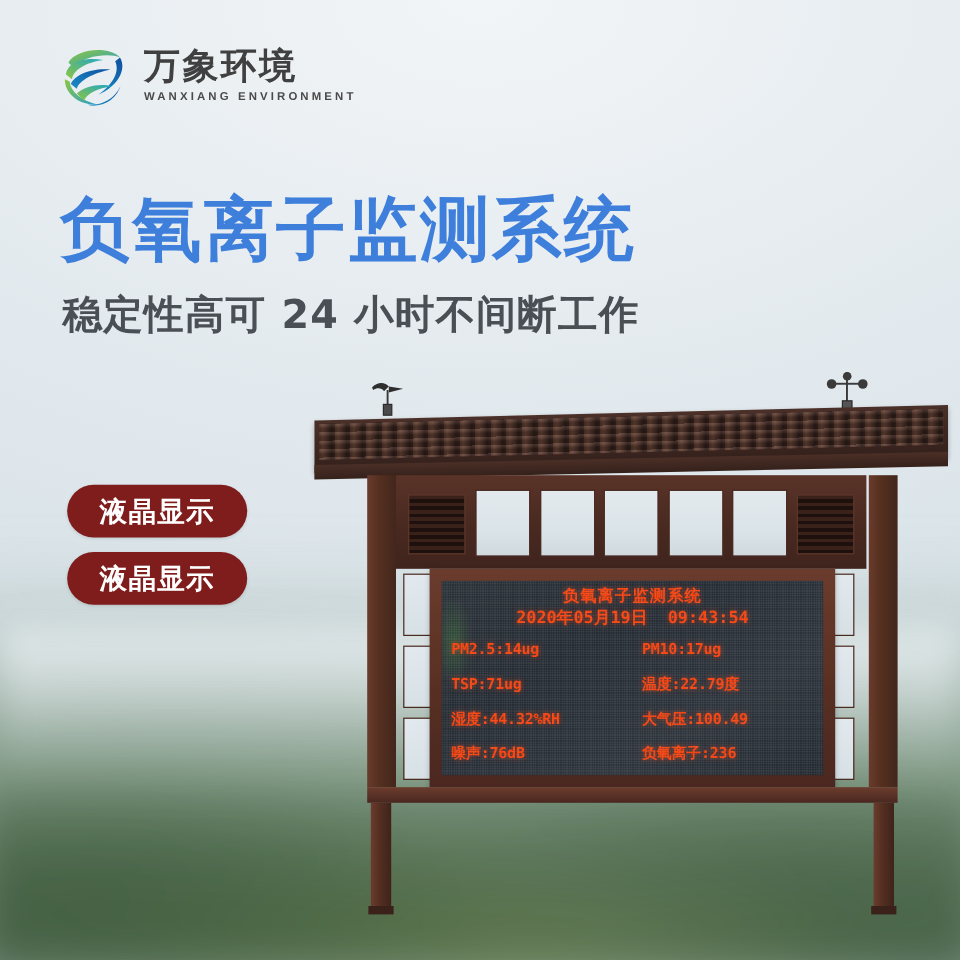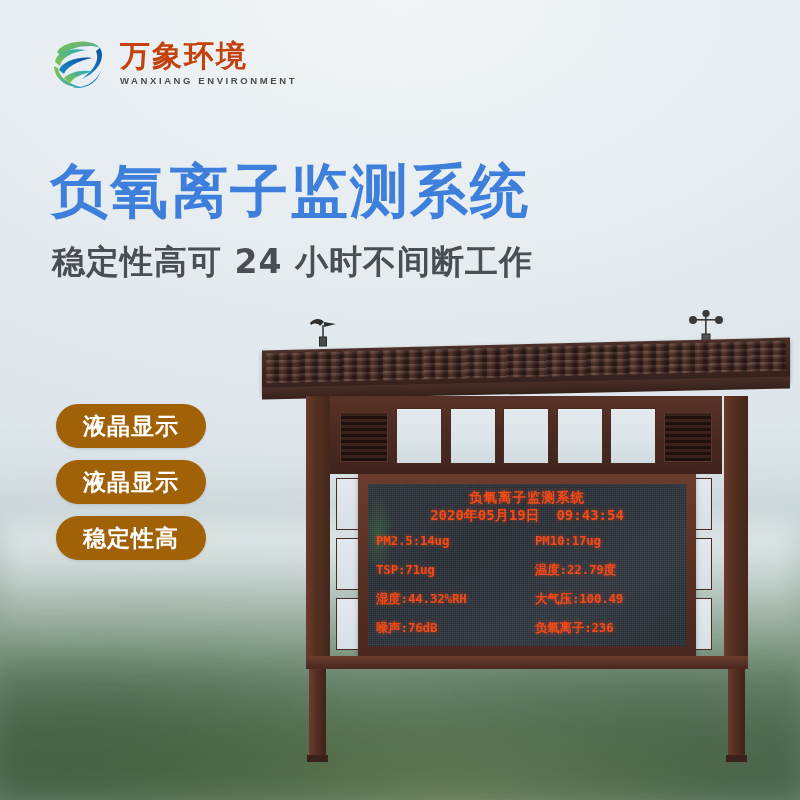--- a/index.html
+++ b/index.html
@@ -39,21 +39,21 @@
     background:linear-gradient(180deg, rgba(232,238,240,.85) 0%, rgba(232,238,240,.25) 60%, rgba(232,238,240,0) 100%);
     filter:blur(14px);
   }
 
   
   .logo-wrap{position:absolute;left:48px;top:32px;display:flex;align-items:center;gap:10px;}
   .logo-mark{width:62px;height:62px;flex:0 0 auto;}
   .logo-text{display:flex;flex-direction:column;justify-content:center;}
   .logo-cn{
     font-family:"DejaVu Sans","Liberation Sans",sans-serif;
-    font-size:30px;font-weight:700;color:#c2410c;letter-spacing:2px;line-height:1.05;
+    font-size:30px;font-weight:700;color:#404040;letter-spacing:2px;line-height:1.05;
   }
   .logo-en{
     font-size:9.5px;font-weight:700;color:#4a4a4a;letter-spacing:2.6px;margin-top:3px;
   }
 
   .title{
     position:absolute;left:50px;top:160px;width:700px;
     font-family:"DejaVu Sans","Liberation Sans",sans-serif;
     font-size:58px;font-weight:700;color:#3f7fdc;letter-spacing:2px;line-height:1.1;
     white-space:nowrap;
@@ -61,21 +61,21 @@
   .subtitle{
     position:absolute;left:52px;top:240px;width:700px;
     font-family:"DejaVu Sans","Liberation Sans",sans-serif;
     font-size:33px;font-weight:700;color:#4a4f55;letter-spacing:1px;white-space:nowrap;
   }
 
   
   .pills{position:absolute;left:56px;top:404px;display:flex;flex-direction:column;gap:12px;}
   .pill{
     min-width:150px;height:44px;border-radius:22px;
-    background:#a16207;
+    background:#7f1d1d;
     display:flex;align-items:center;justify-content:center;
     color:#fff;font-family:"DejaVu Sans","Liberation Sans",sans-serif;
     font-size:23px;font-weight:700;letter-spacing:1px;
     padding:0 14px;box-sizing:border-box;
     box-shadow:0 1px 3px rgba(0,0,0,.12);
     white-space:nowrap;
   }
 
   
   .station{position:absolute;left:262px;top:308px;width:530px;height:450px;}
@@ -255,21 +255,20 @@
       <span class="logo-en">WANXIANG ENVIRONMENT</span>
     </span>
   </div>
 
   <div class="title">负氧离子监测系统</div>
   <div class="subtitle">稳定性高可 24 小时不间断工作</div>
 
   <div class="pills">
     <div class="pill">液晶显示</div>
     <div class="pill">液晶显示</div>
-    <div class="pill">稳定性高</div>
   </div>
 
   <div class="station">
 
     <div class="sensor" style="left:44px;top:6px;width:34px;height:34px;">
       <svg viewBox="0 0 34 34" width="34" height="34">
         <path d="M4 9 C8 4, 15 4, 18 8 L14 12 C12 9, 8 9, 5 11 Z" fill="#2e2e2e"></path>
         <path d="M18 8 L30 10 L18 13 Z" fill="#2e2e2e"></path>
         <rect x="16.2" y="11" width="1.6" height="13" fill="#3a3a3a"></rect>
         <rect x="13.5" y="23" width="7" height="9" fill="#4a4a4a"></rect>

